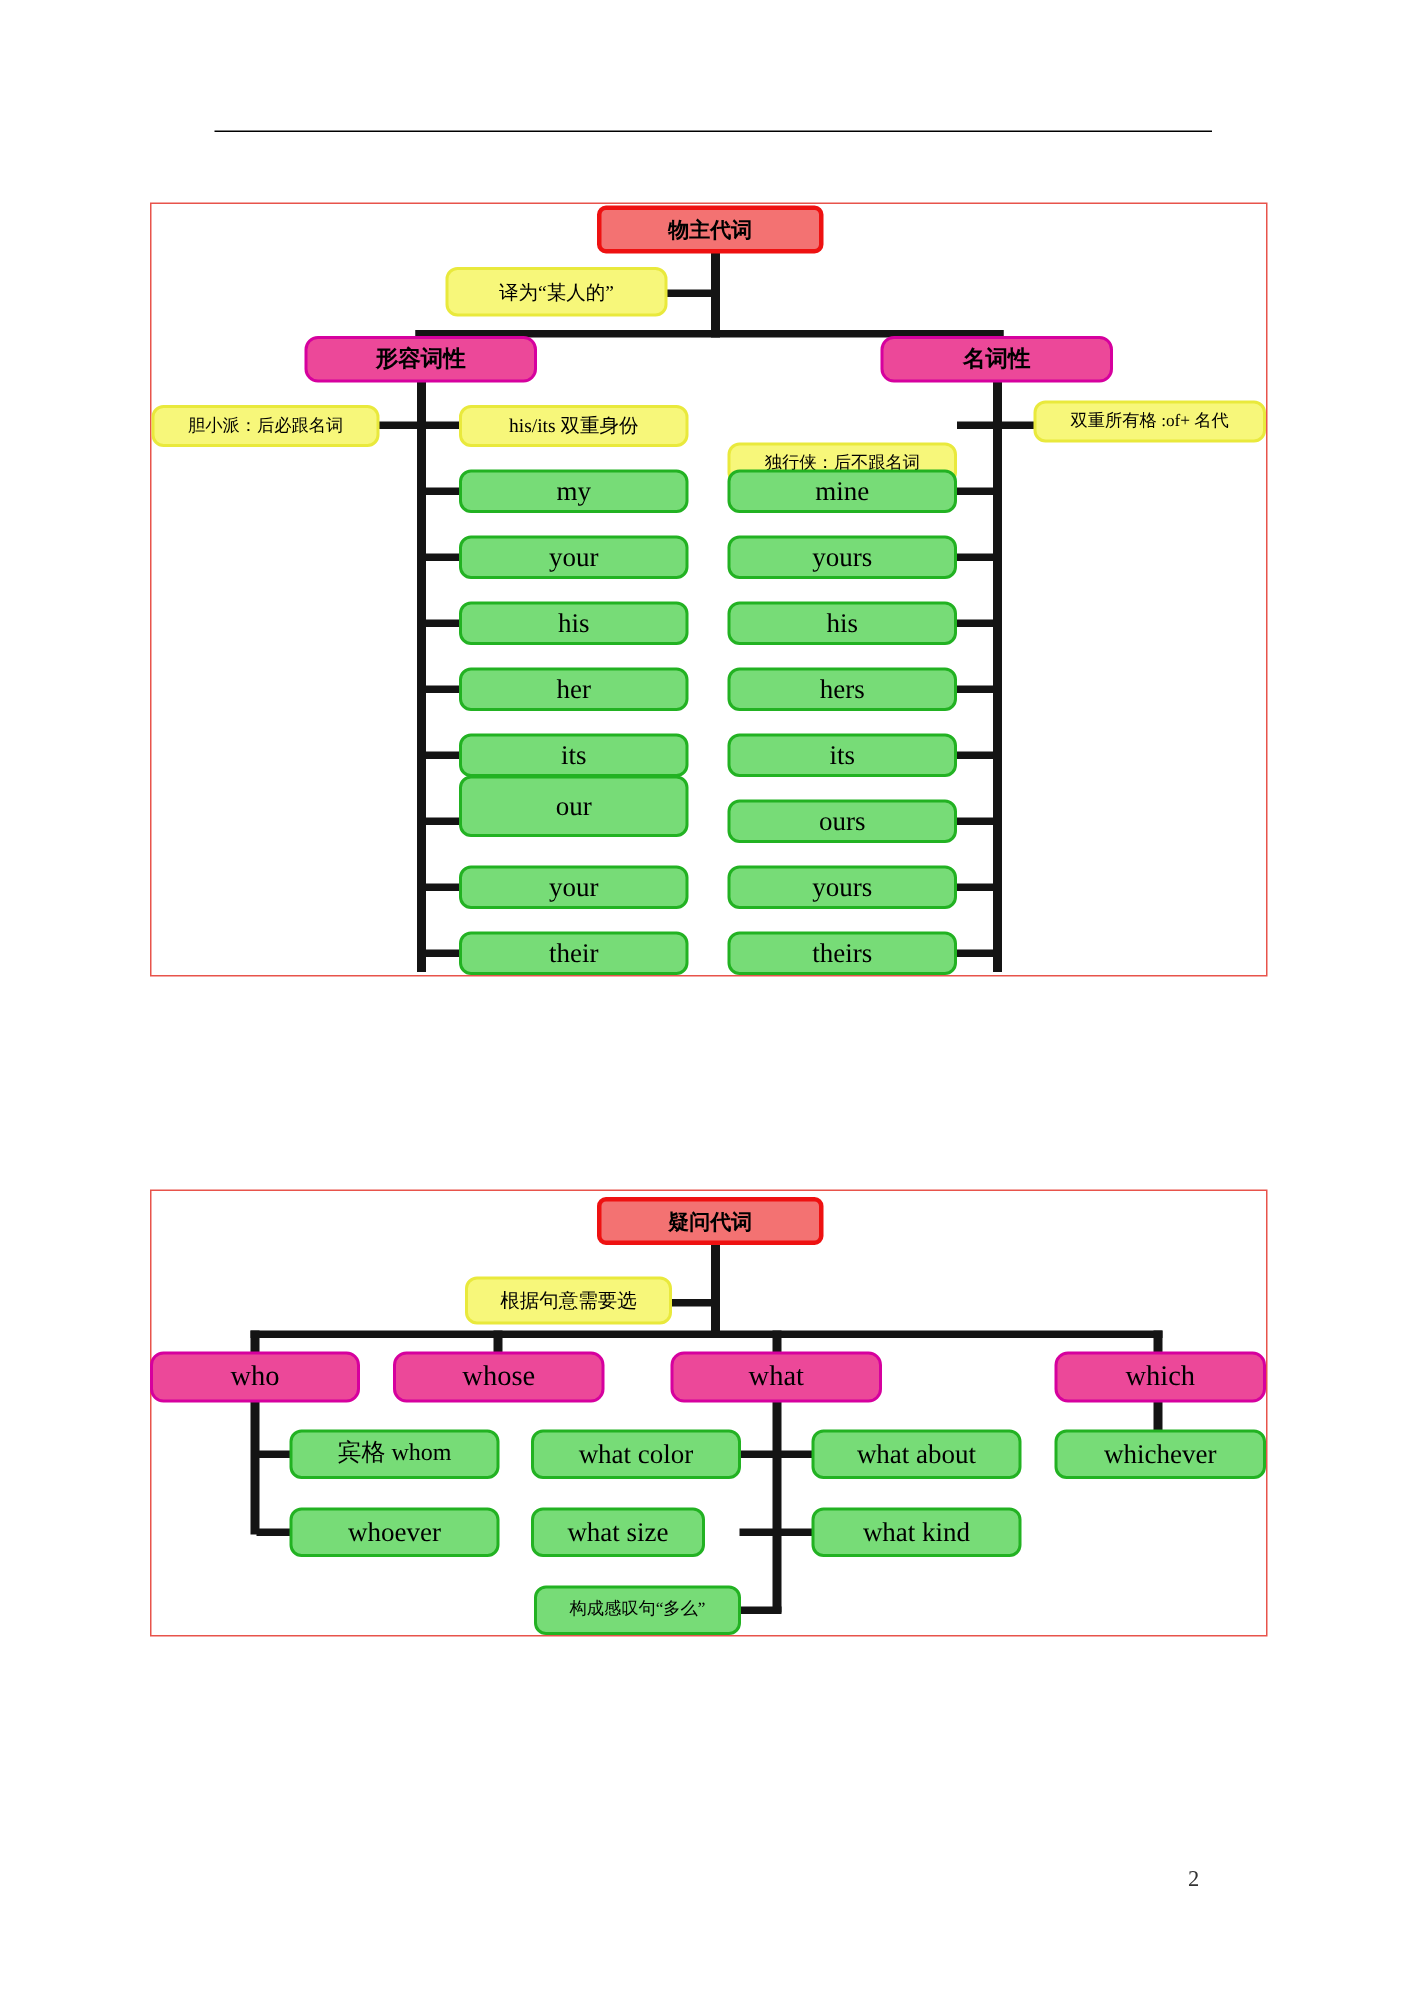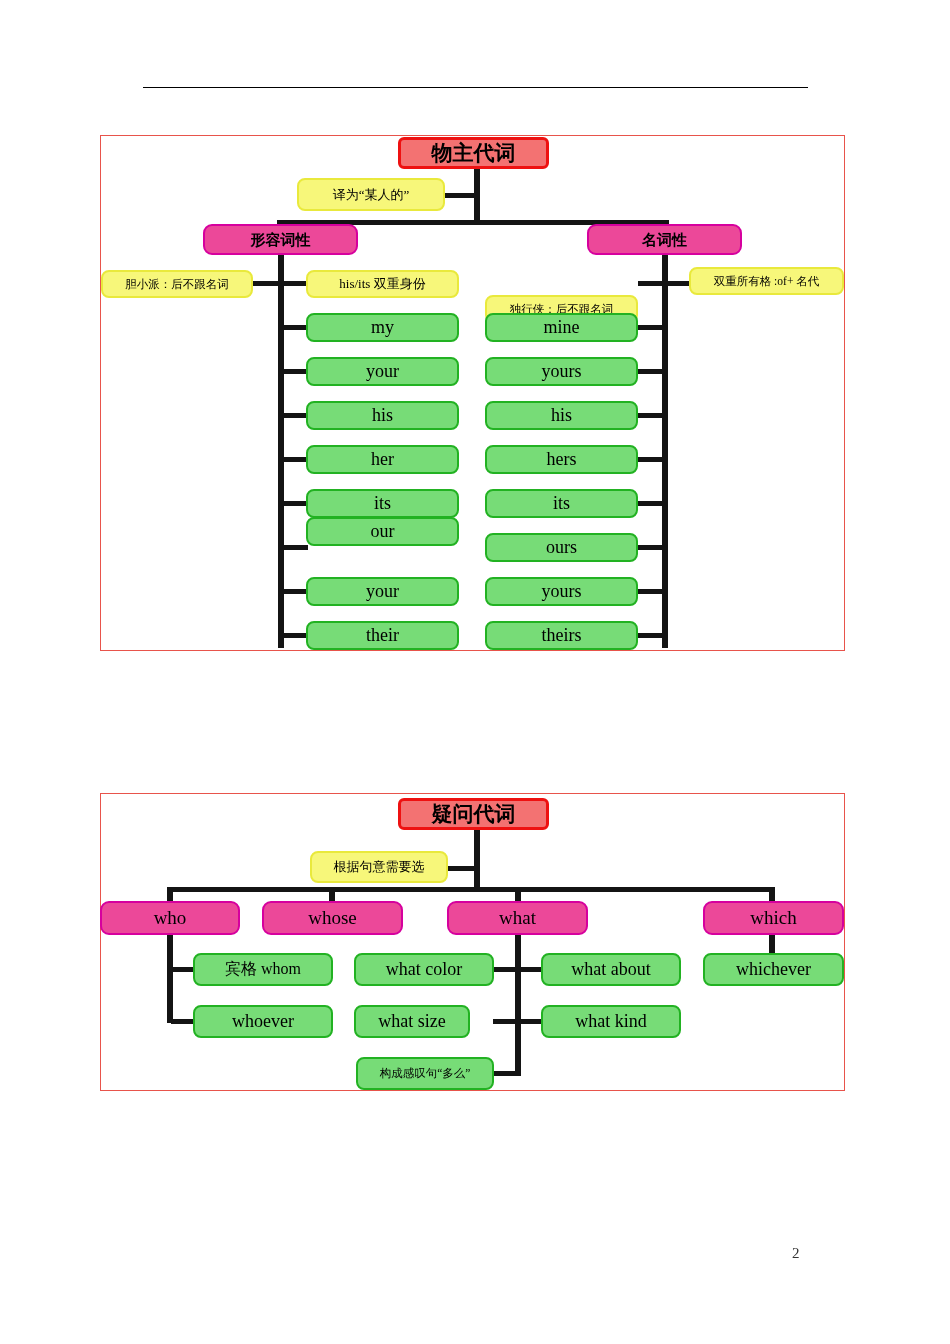--- a/index.html
+++ b/index.html
@@ -47,21 +47,21 @@
     border-radius:7px;
     line-height:1.05;
     white-space:nowrap;
   }
   .node-title{
     background:#F37272;
     border:3px solid #EE1111;
     color:#000;
     font-family:"Liberation Sans", sans-serif;
     font-weight:bold;
-    font-size:21px;
+    font-size:14px;
     border-radius:6px;
   }
   .node-cat{
     background:#ec4899;
     border:2.6px solid #D6009E;
     color:#000;
     font-family:"Liberation Sans", sans-serif;
     font-weight:bold;
     font-size:15px;
     border-radius:9px;
@@ -139,31 +139,31 @@
   <div class="bar" style="left:638px;top:589px;width:26px;height:5px;"></div>
   <div class="bar" style="left:638px;top:633px;width:26px;height:5px;"></div>
 
   <div class="node node-title" style="left:398px;top:137px;width:151px;height:32px;">物主代词</div>
 
   <div class="node node-note" style="left:297px;top:178px;width:148px;height:33px;">译为“某人的”</div>
 
   <div class="node node-cat" style="left:203px;top:224px;width:155px;height:31px;">形容词性</div>
   <div class="node node-cat" style="left:587px;top:224px;width:155px;height:31px;">名词性</div>
 
-  <div class="node node-note small" style="left:101px;top:270px;width:152px;height:28px;">胆小派：后不跟名词</div>
+  <div class="node node-note small" style="left:101px;top:270px;width:152px;height:28px;">胆小派：后必跟名词</div>
   <div class="node node-note" style="left:306px;top:270px;width:153px;height:28px;">his/its 双重身份</div>
   <div class="node node-note small" style="left:485px;top:270px;width:153px;height:28px;margin-top:25px;">独行侠：后不跟名词</div>
   <div class="node node-note small" style="left:689px;top:267px;width:155px;height:28px;">双重所有格 :of+ 名代</div>
 
   <div class="node node-item" style="left:306px;top:313px;width:153px;height:29px;">my</div>
   <div class="node node-item" style="left:306px;top:357px;width:153px;height:29px;">your</div>
   <div class="node node-item" style="left:306px;top:401px;width:153px;height:29px;">his</div>
   <div class="node node-item" style="left:306px;top:445px;width:153px;height:29px;">her</div>
   <div class="node node-item" style="left:306px;top:489px;width:153px;height:29px;">its</div>
-  <div class="node node-item" style="left:306px;top:517px;width:153px;height:29px;">our</div>
+  <div class="node node-item" style="left:306px;top:517px;width:153px;height:41px;">our</div>
   <div class="node node-item" style="left:306px;top:577px;width:153px;height:29px;">your</div>
   <div class="node node-item" style="left:306px;top:621px;width:153px;height:29px;">their</div>
 
   <div class="node node-item" style="left:485px;top:313px;width:153px;height:29px;">mine</div>
   <div class="node node-item" style="left:485px;top:357px;width:153px;height:29px;">yours</div>
   <div class="node node-item" style="left:485px;top:401px;width:153px;height:29px;">his</div>
   <div class="node node-item" style="left:485px;top:445px;width:153px;height:29px;">hers</div>
   <div class="node node-item" style="left:485px;top:489px;width:153px;height:29px;">its</div>
   <div class="node node-item" style="left:485px;top:533px;width:153px;height:29px;">ours</div>
   <div class="node node-item" style="left:485px;top:577px;width:153px;height:29px;">yours</div>

